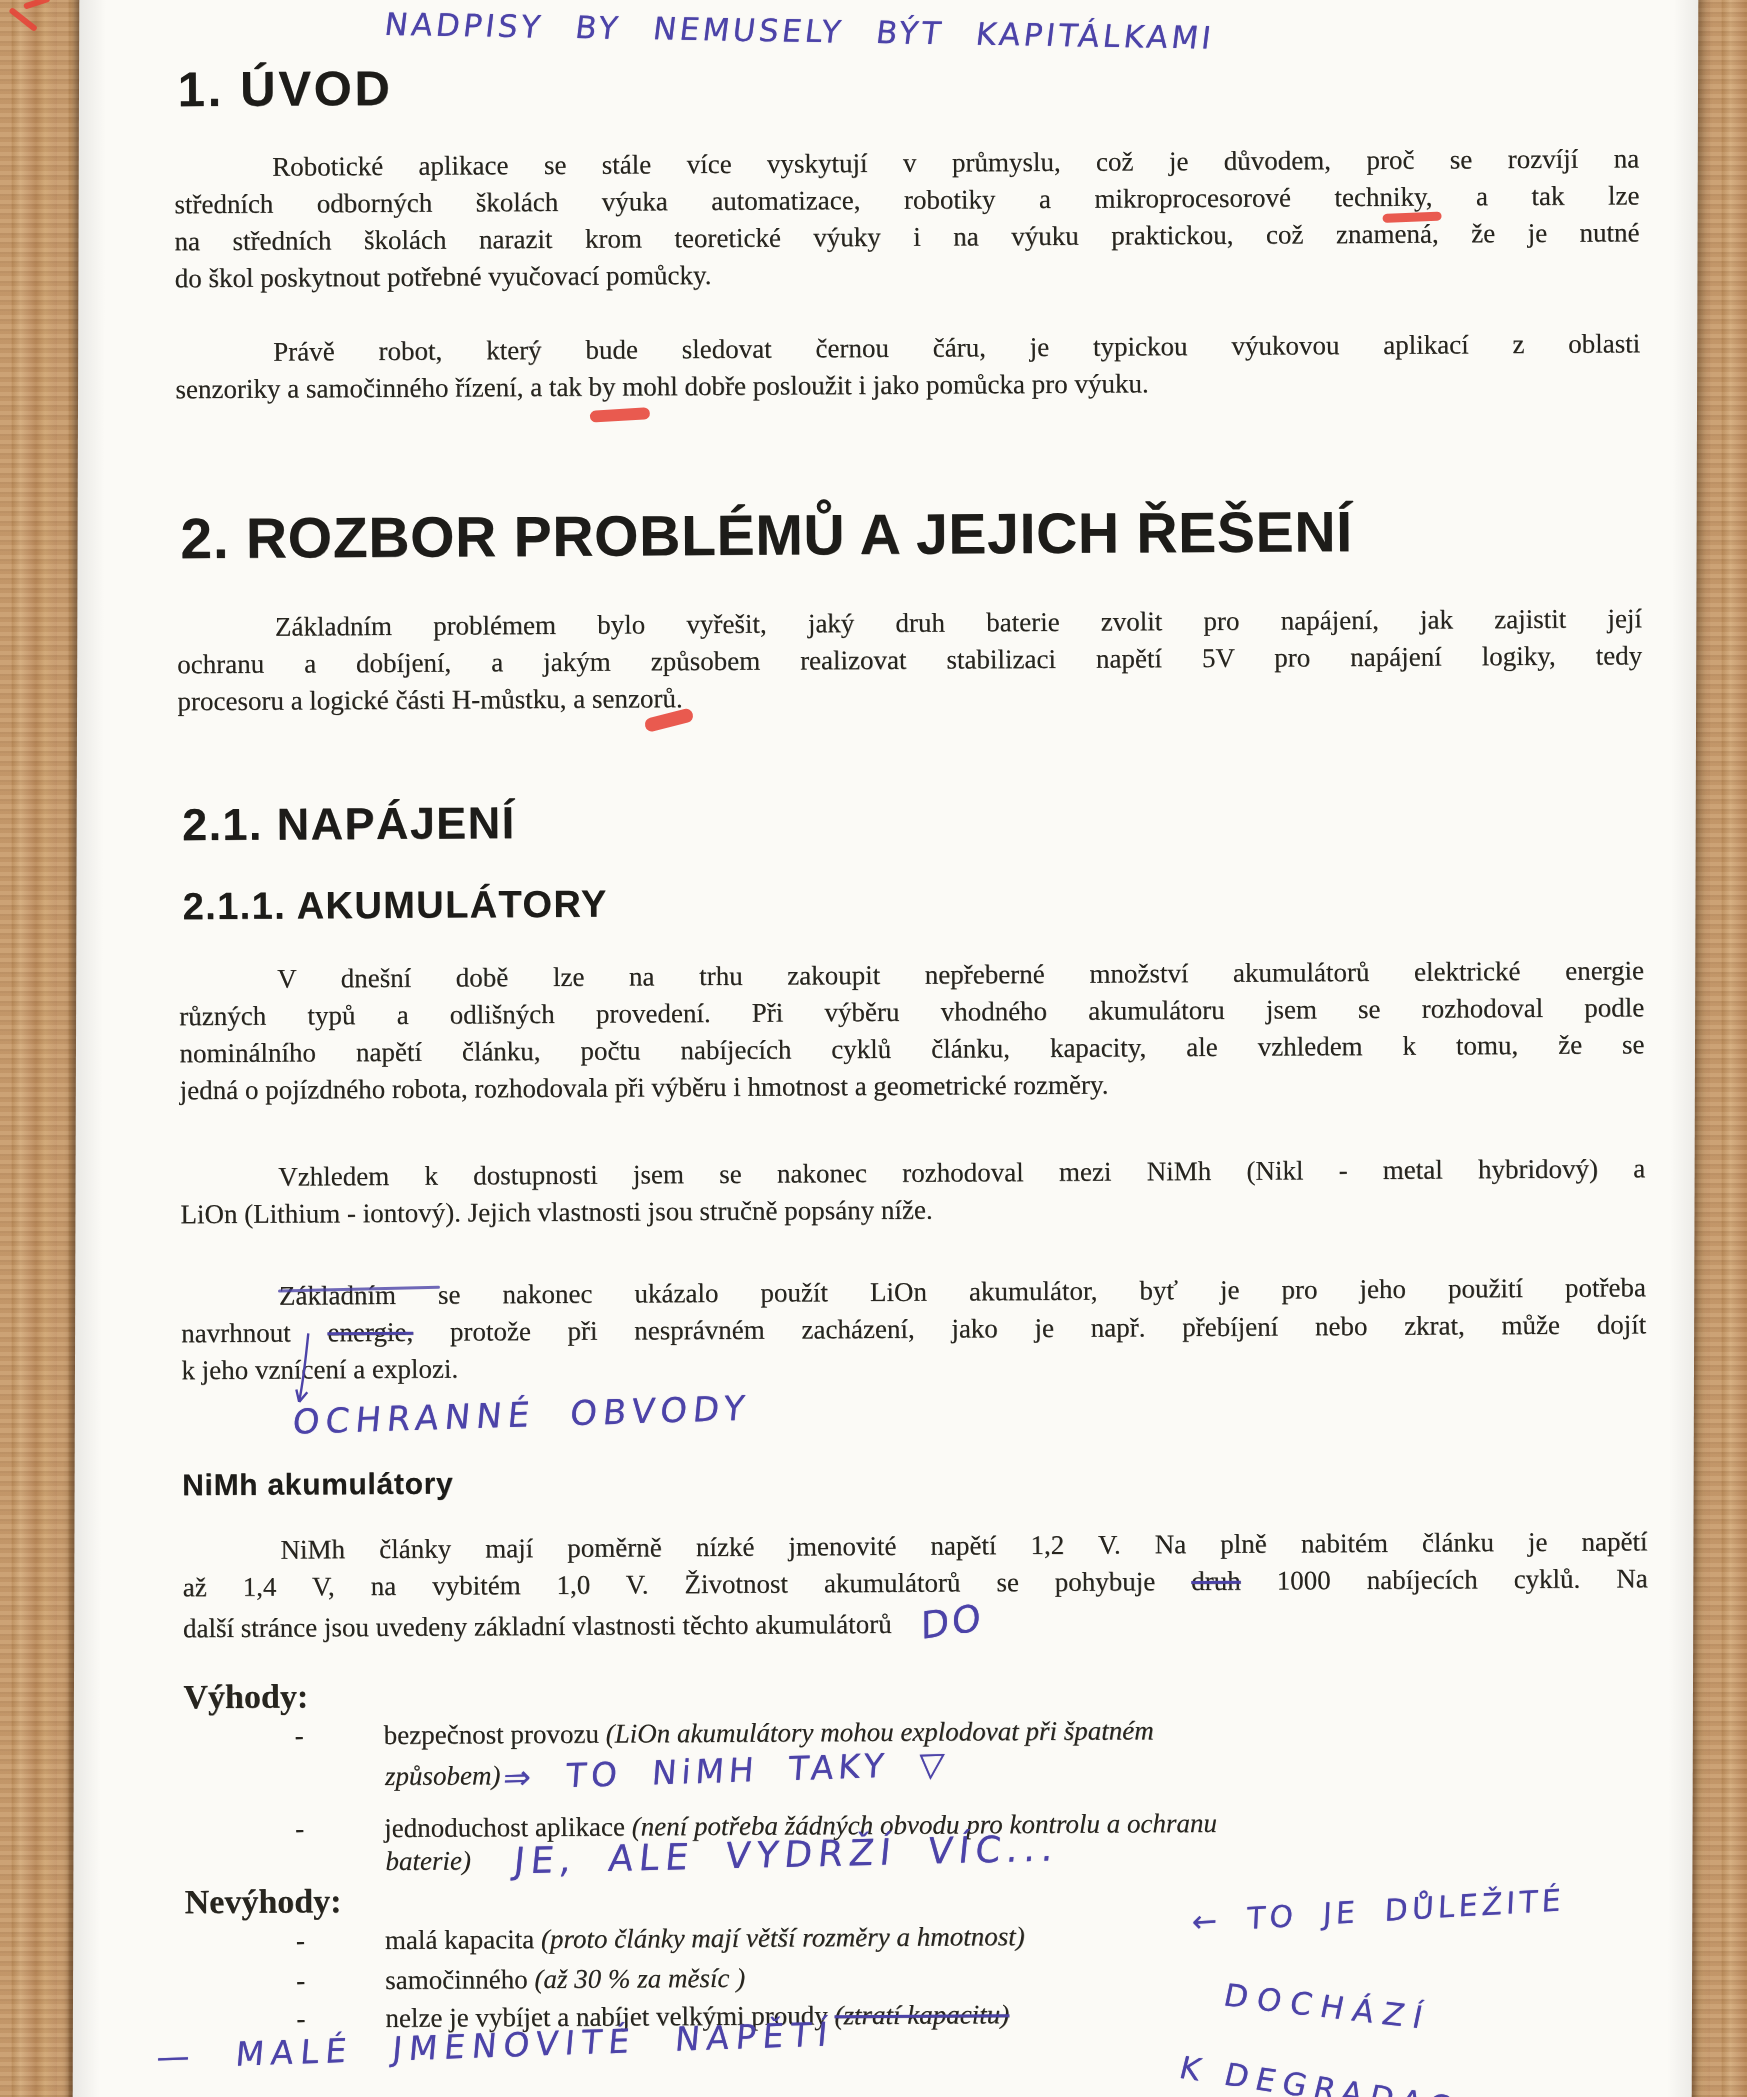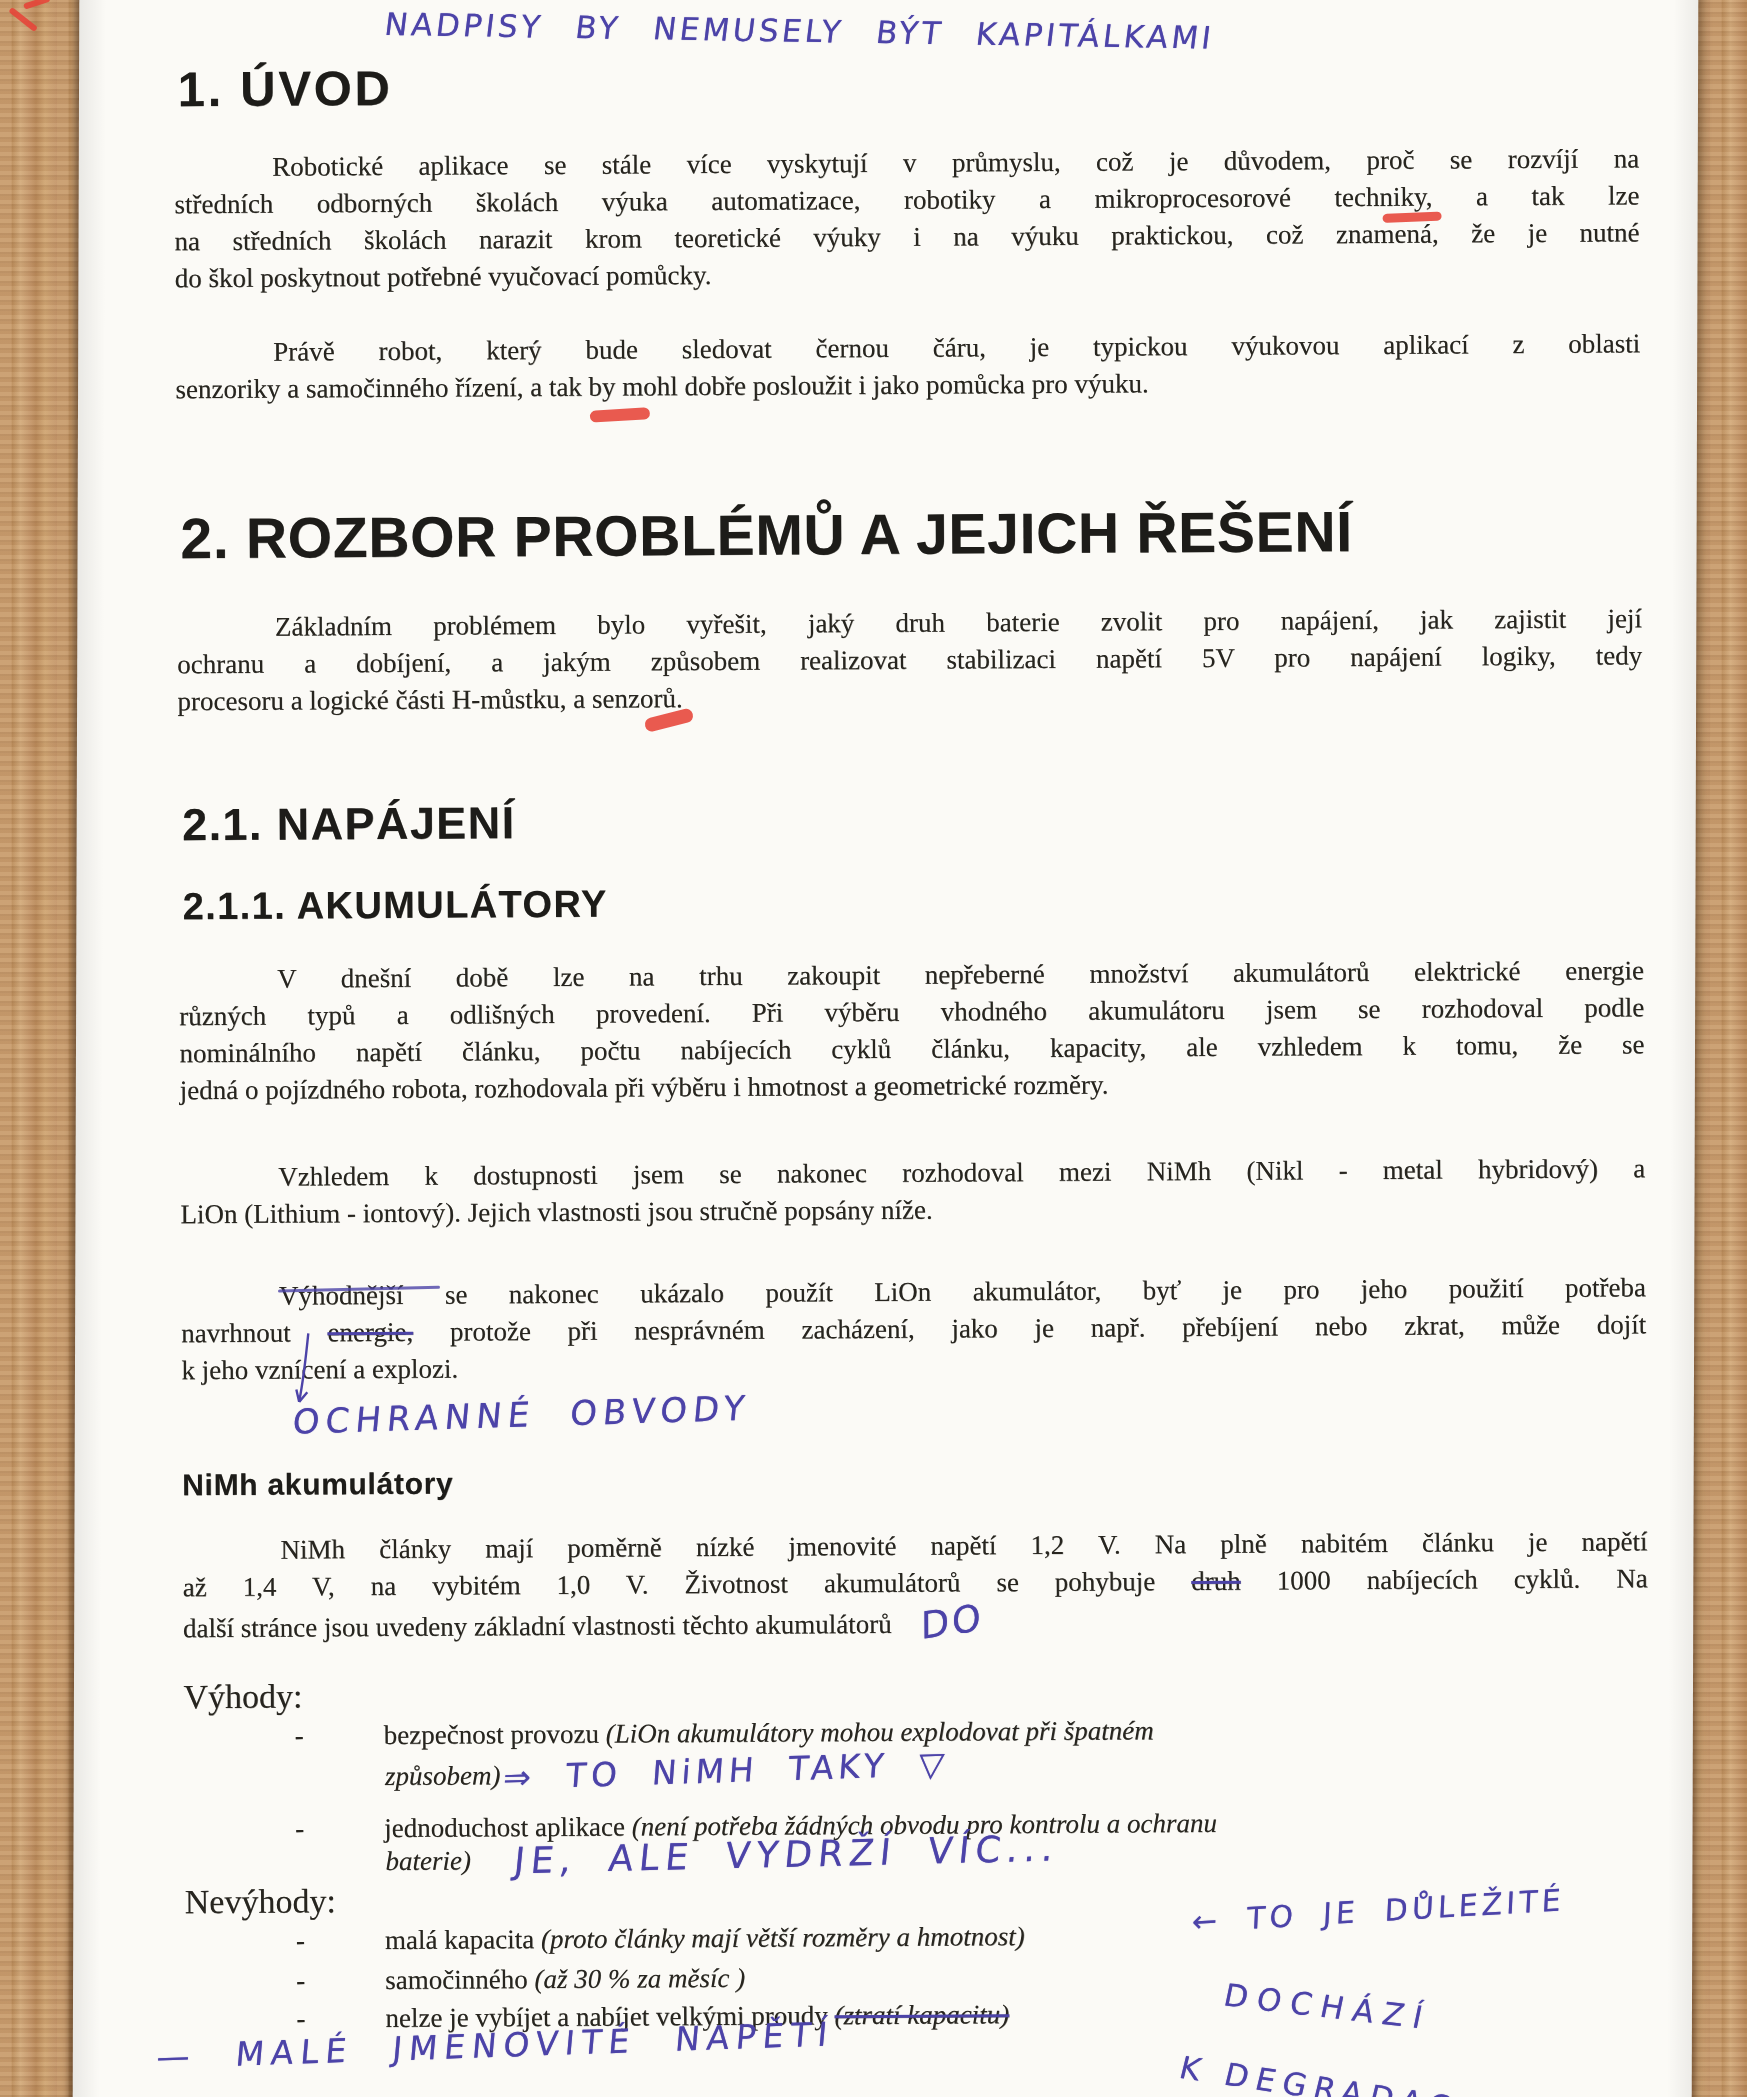--- a/index.html
+++ b/index.html
@@ -26,21 +26,21 @@
   .par{left:179px;width:1465px;font-size:27px;line-height:37px;}
   .pline{text-align:justify;text-align-last:justify;}
   .pline.first{text-indent:98px;}
   .pline.last{text-align-last:left;}
   .h-sans{font-family:"Liberation Sans","DejaVu Sans",sans-serif;font-weight:700;color:#1d1c19;white-space:nowrap;}
   .h1{font-size:49px;letter-spacing:2.7px;}
   .h2{font-size:57px;letter-spacing:0.7px;}
   .h3{font-size:45px;letter-spacing:1.4px;}
   .h4{font-size:38px;letter-spacing:1.4px;}
   .h5{font-size:30px;letter-spacing:0.7px;}
-  .label{font-size:34px;font-weight:400;white-space:nowrap;}
+  .label{font-size:34px;font-weight:700;white-space:nowrap;}
   .li-line{position:absolute;font-size:27px;line-height:34px;white-space:nowrap;}
   .dash{display:inline-block;width:89px;}
   .it{font-style:italic;}
   .blue-strike{text-decoration:line-through;text-decoration-color:#4c43a8;text-decoration-thickness:2.7px;}
   .hw{position:absolute;font-family:"DejaVu Sans",sans-serif;color:#4c43a8;white-space:nowrap;
       text-shadow:0 0 0.8px rgba(76,67,168,.75);transform-origin:0 0;}
   .red-mark{position:absolute;background:#e64338;border-radius:6.8px;opacity:.88;transform-origin:0 0;}
   .blue-line{position:absolute;background:#4c43a8;opacity:.8;border-radius:2px;transform-origin:0 0;}
   .arrow-svg{position:absolute;overflow:visible;}
 </style>
@@ -85,21 +85,21 @@
       <div class="pline">nominálního napětí článku, počtu nabíjecích cyklů článku, kapacity, ale vzhledem k tomu, že se</div>
       <div class="pline last">jedná o pojízdného robota, rozhodovala při výběru i hmotnost a geometrické rozměry.</div>
     </div>
 
     <div class="blk par" style="top:1155px;">
       <div class="pline first">Vzhledem k dostupnosti jsem se nakonec rozhodoval mezi NiMh (Nikl - metal hybridový) a</div>
       <div class="pline last">LiOn (Lithium - iontový). Jejich vlastnosti jsou stručně popsány níže.</div>
     </div>
 
     <div class="blk par" style="top:1274px;">
-      <div class="pline first"><span>Výhodnější</span><span> se nakonec ukázalo použít LiOn akumulátor, byť je pro jeho použití potřeba</span></div>
+      <div class="pline first"><span>Základním</span><span> se nakonec ukázalo použít LiOn akumulátor, byť je pro jeho použití potřeba</span></div>
       <div class="pline"><span>navrhnout </span><span class="blue-strike">energie,</span><span> protože při nesprávném zacházení, jako je např. přebíjení nebo zkrat, může dojít</span></div>
       <div class="pline last">k jeho vznícení a explozi.</div>
     </div>
 
     <div class="blue-line" style="left:276px;top:1286px;width:162px;height:3.4px;transform:rotate(-1deg);"></div>
 
     <svg class="arrow-svg" style="left:280px;top:1330px;" width="48" height="82" viewBox="0 0 70 120">
       <path d="M 38 0 C 34 38 30 70 24 100" stroke="#4c43a8" stroke-width="3.5" fill="none"></path>
       <path d="M 24 100 L 20 82 M 24 100 L 36 86" stroke="#4c43a8" stroke-width="3.5" fill="none"></path>
     </svg>

